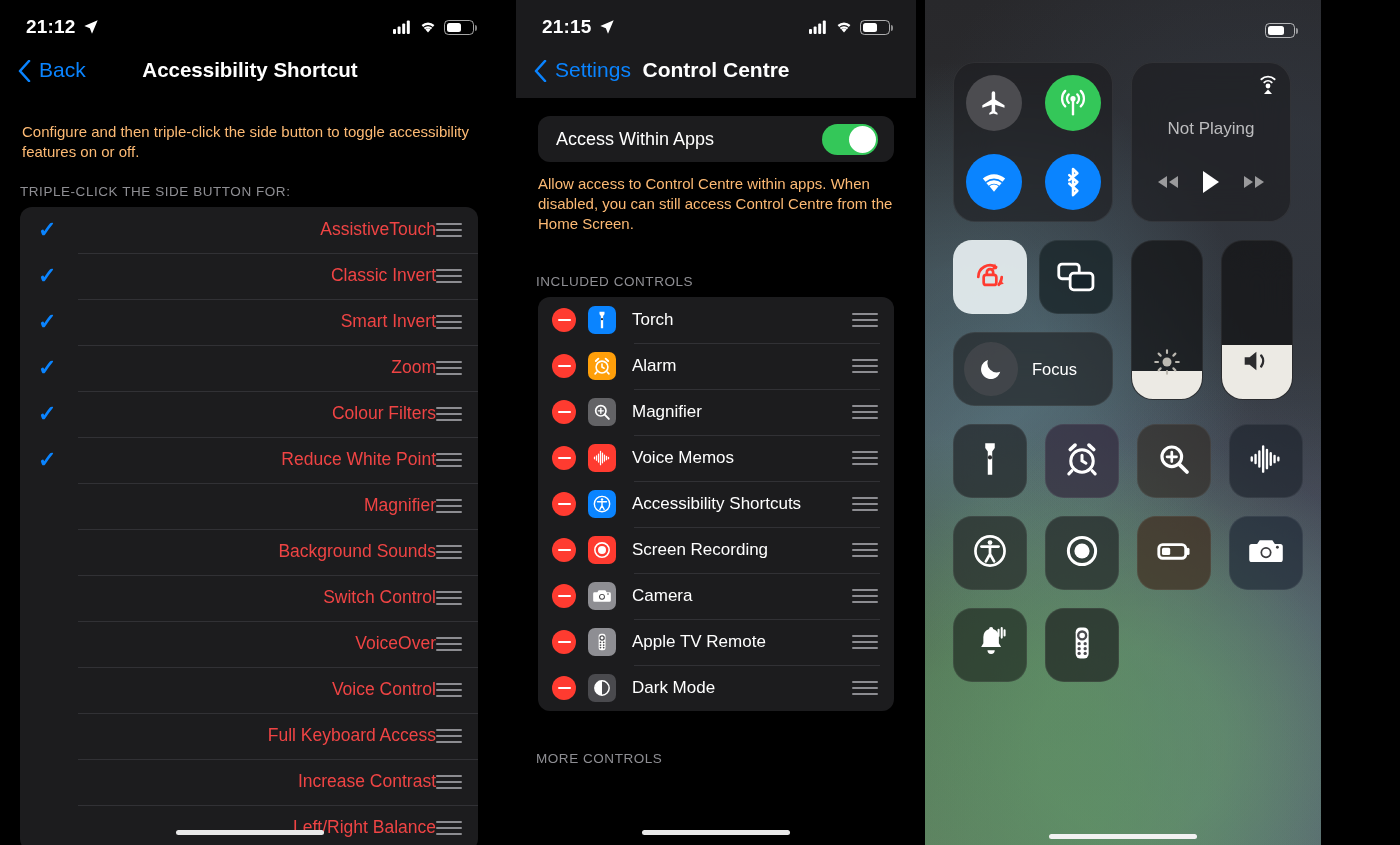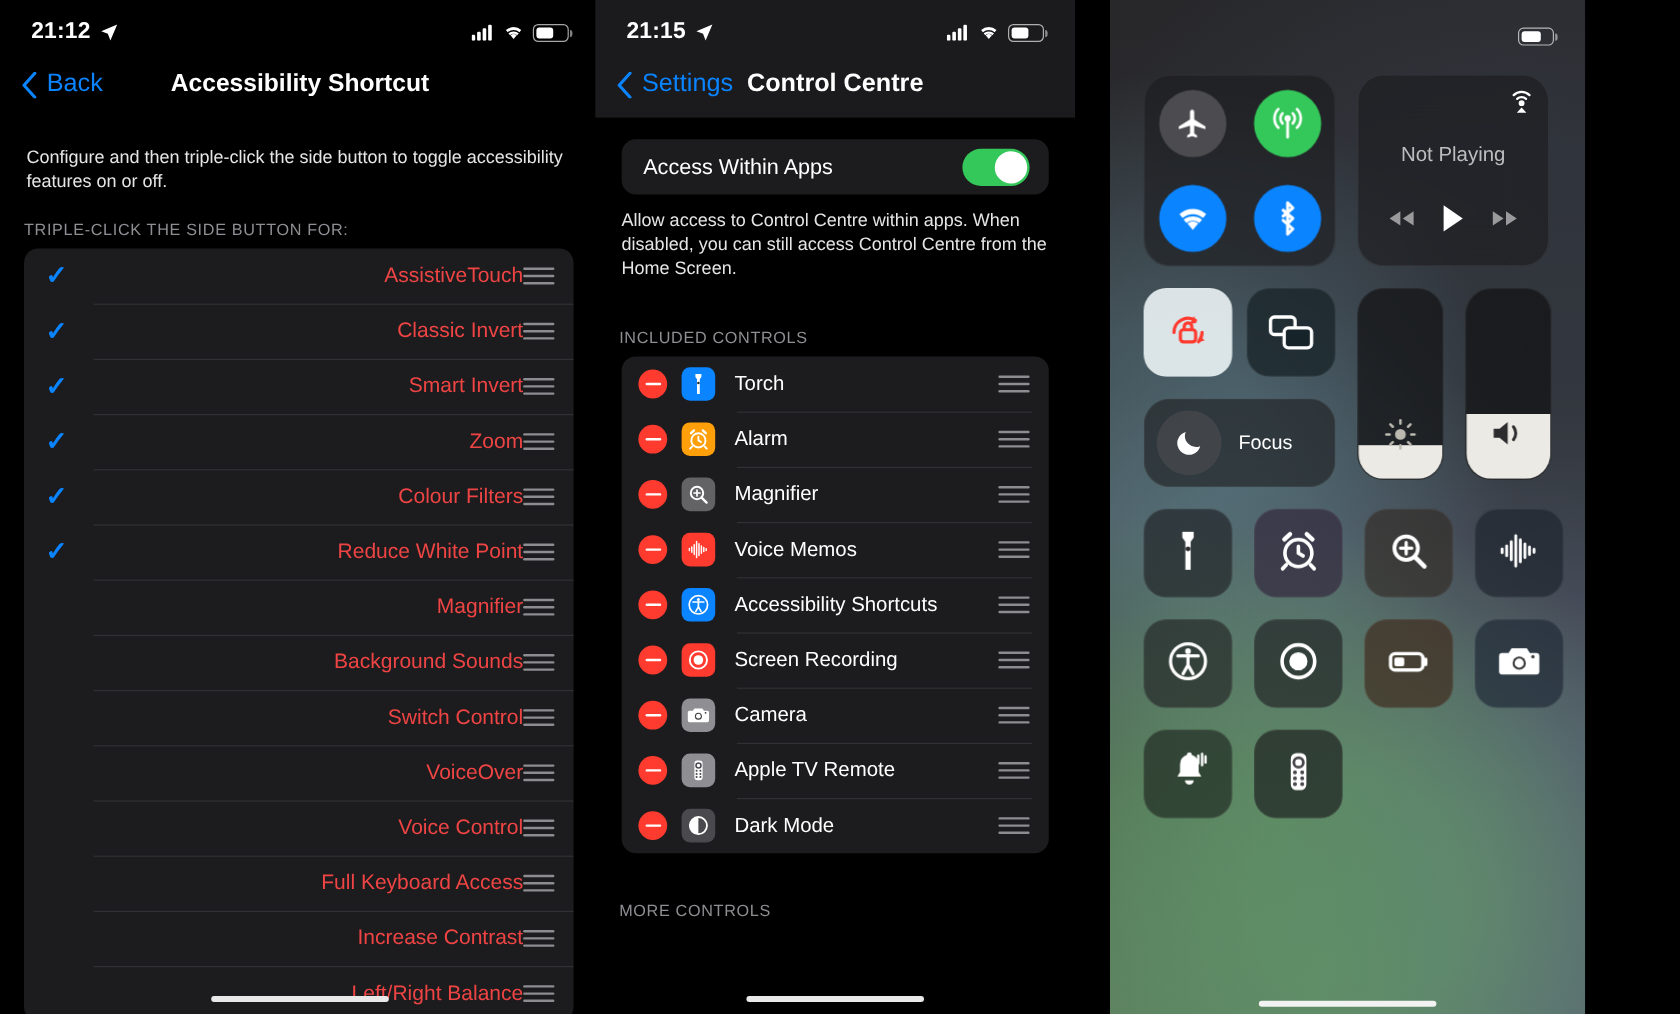--- a/index.html
+++ b/index.html
@@ -47,28 +47,28 @@
     content:""; position:absolute; left:58px; right:0; top:0; height:1px; background:#313135;
   }
   .row .rtitle { flex:1; color:#ef4444; font-size:17.5px;text-align:right; }
   .reorder { width:26px; margin-right:16px; display:flex; flex-direction:column; gap:4px; }
   .reorder i { display:block; height:2px; background:#8c8c91; border-radius:1px; }
 
   .check { width:36px; color:#0a84ff; font-size:22px; font-weight:600; line-height:1; }
   .check.empty { color: transparent; }
 
   
-  .blurb { color:#e5e5e5; font-size:15px; line-height:1.33; padding: 0 22px; }
+  .blurb { color:#fdba74; font-size:15px; line-height:1.33; padding: 0 22px; }
 
   
   #panel1 { left:0; width:500px; background:#000; }
   #panel1 .nav-title { font-size:20.5px; }
 
   
-  #panel2 { left:496px; width:400px; background:#000; }
+  #panel2 { left:516px; width:400px; background:#000; }
   #panel2 .hdrzone { background:#1b1b1d; padding-bottom:4px; }
   #panel2 .card2row { display:flex; align-items:center; height:46px; padding-left:14px; position:relative; }
   #panel2 .card2row + .card2row::before {
     content:""; position:absolute; left:96px; right:14px; top:0; height:1px; background:#313135;
   }
   .minus { width:24px; height:24px; border-radius:50%; background:#ff3b30;
            display:flex; align-items:center; justify-content:center; margin-right:12px; flex:0 0 auto;}
   .minus i { display:block; width:13px; height:2.4px; background:#fff; border-radius:2px; }
   .appicon { width:28px; height:28px; border-radius:7px; margin-right:16px; flex:0 0 auto;
              display:flex; align-items:center; justify-content:center; }

